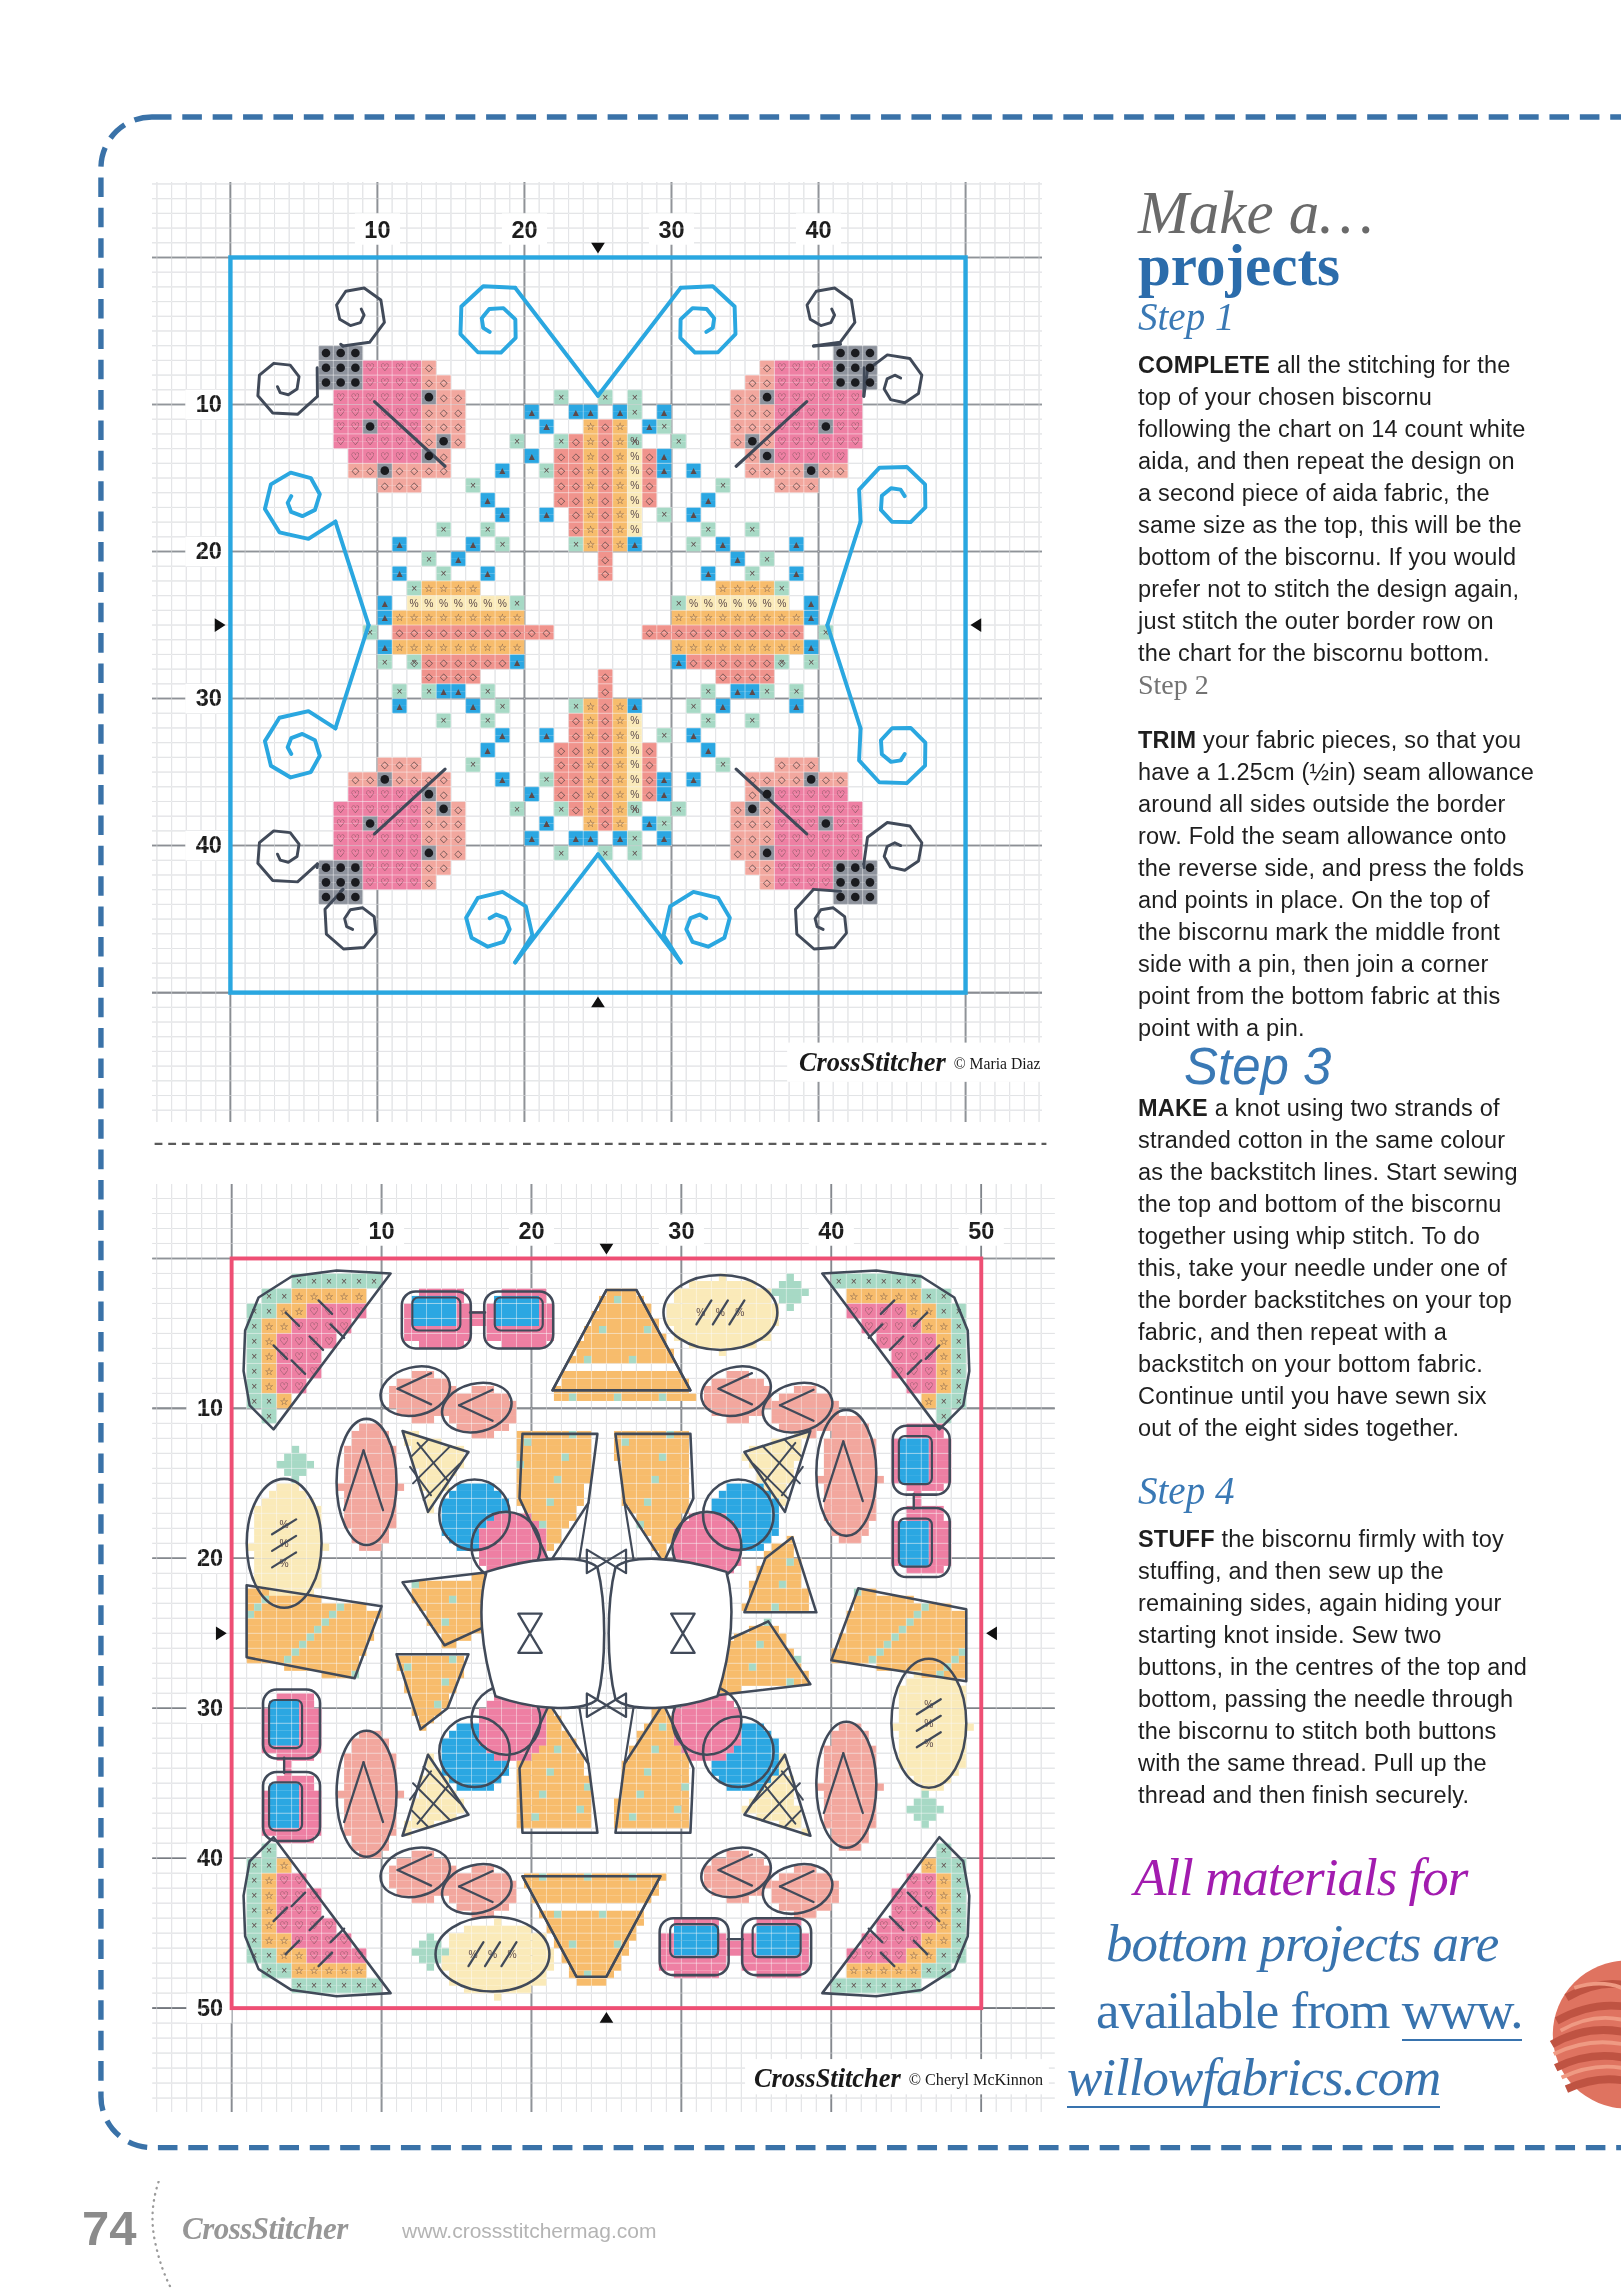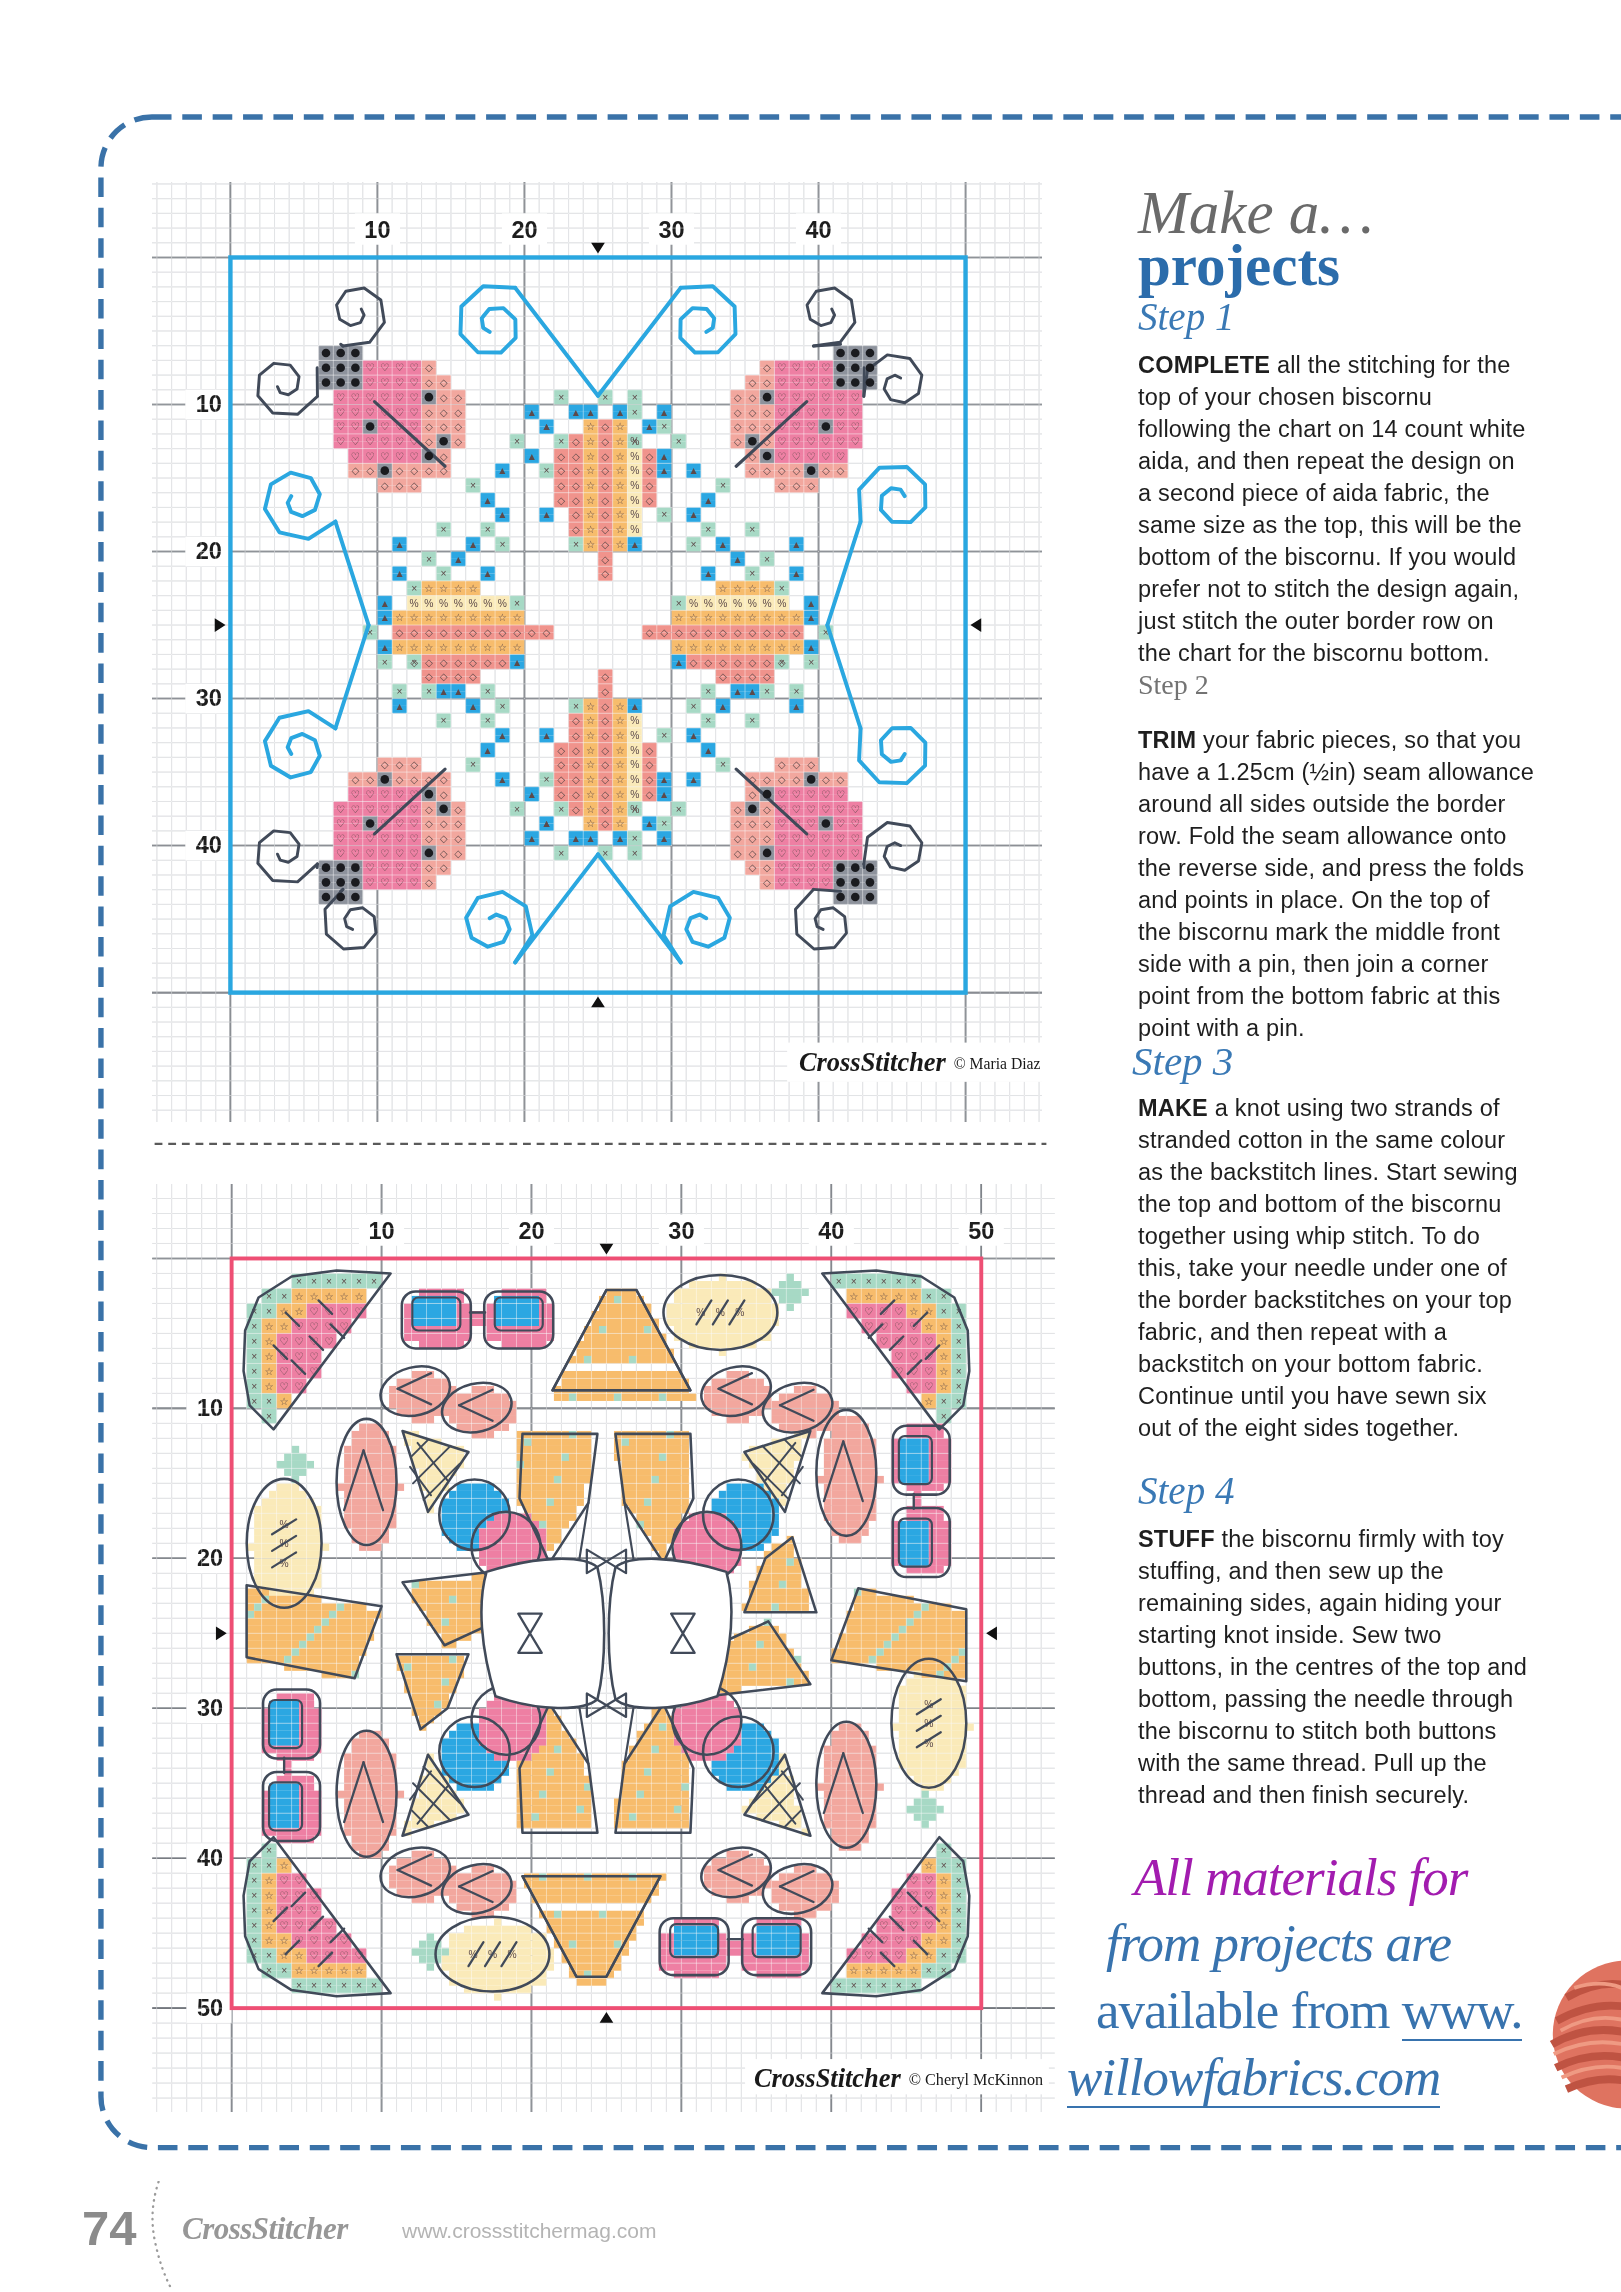--- a/index.html
+++ b/index.html
@@ -2770,26 +2770,26 @@
   </svg>
 <svg style="position:absolute;left:152px;top:1140px" width="897" height="7.8" viewBox="0 0 915 8">
     <line x1="0" y1="4" x2="915" y2="4" stroke="#5a5a5a" stroke-width="2.4" stroke-dasharray="8 6"></line>
   </svg>
 <div style="position:absolute;left:1138px;top:178px;font-family:'Liberation Serif',serif;font-style:italic;font-size:61px;color:#6a6a6a">Make a…</div>
 <div style="position:absolute;left:1138px;top:231px;font-family:'Liberation Serif',serif;font-weight:bold;font-size:59px;color:#2b6cab">projects</div>
 <div style="position:absolute;left:1138px;top:294px;font-family:'Liberation Serif',serif;font-style:italic;font-size:39px;color:#3a79b5">Step 1</div>
 <div style="position:absolute;left:1138px;top:349px;width:412px;font-family:'Liberation Sans',sans-serif;font-size:23.5px;line-height:32px;color:#1e1e1e;letter-spacing:0.2px"><b style="font-weight:900">COMPLETE</b> all the stitching for the<br>top of your chosen biscornu<br>following the chart on 14 count white<br>aida, and then repeat the design on<br>a second piece of aida fabric, the<br>same size as the top, this will be the<br>bottom of the biscornu. If you would<br>prefer not to stitch the design again,<br>just stitch the outer border row on<br>the chart for the biscornu bottom.<br></div>
 <div style="position:absolute;left:1138px;top:669px;font-family:'Liberation Serif',serif;font-size:28px;color:#737373">Step 2</div>
 <div style="position:absolute;left:1138px;top:724px;width:412px;font-family:'Liberation Sans',sans-serif;font-size:23.5px;line-height:32px;color:#1e1e1e;letter-spacing:0.2px"><b style="font-weight:900">TRIM</b> your fabric pieces, so that you<br>have a 1.25cm (½in) seam allowance<br>around all sides outside the border<br>row. Fold the seam allowance onto<br>the reverse side, and press the folds<br>and points in place. On the top of<br>the biscornu mark the middle front<br>side with a pin, then join a corner<br>point from the bottom fabric at this<br>point with a pin.<br></div>
-<div style="position:absolute;left:1132px;top:1037px;font-family:Liberation Serif, serif;font-style:italic;font-size:41px;color:#3a79b5">Step 3</div>
+<div style="position:absolute;left:1184px;top:1037px;font-family:Liberation Sans, sans-serif;font-style:italic;font-size:51px;color:#3a79b5">Step 3</div>
 <div style="position:absolute;left:1138px;top:1092px;width:412px;font-family:'Liberation Sans',sans-serif;font-size:23.5px;line-height:32px;color:#1e1e1e;letter-spacing:0.2px"><b style="font-weight:900">MAKE</b> a knot using two strands of<br>stranded cotton in the same colour<br>as the backstitch lines. Start sewing<br>the top and bottom of the biscornu<br>together using whip stitch. To do<br>this, take your needle under one of<br>the border backstitches on your top<br>fabric, and then repeat with a<br>backstitch on your bottom fabric.<br>Continue until you have sewn six<br>out of the eight sides together.<br></div>
 <div style="position:absolute;left:1138px;top:1468px;font-family:'Liberation Serif',serif;font-style:italic;font-size:39px;color:#3a79b5">Step 4</div>
 <div style="position:absolute;left:1138px;top:1523px;width:412px;font-family:'Liberation Sans',sans-serif;font-size:23.5px;line-height:32px;color:#1e1e1e;letter-spacing:0.2px"><b style="font-weight:900">STUFF</b> the biscornu firmly with toy<br>stuffing, and then sew up the<br>remaining sides, again hiding your<br>starting knot inside. Sew two<br>buttons, in the centres of the top and<br>bottom, passing the needle through<br>the biscornu to stitch both buttons<br>with the same thread. Pull up the<br>thread and then finish securely.<br></div>
 <div style="position:absolute;left:1134px;top:1847px;font-family:'Liberation Serif',serif;font-style:italic;color:#a21caf;font-size:53px;letter-spacing:-1px;white-space:nowrap">All materials for</div>
-<div style="position:absolute;left:1106px;top:1913px;font-family:'Liberation Serif',serif;font-style:italic;color:#3873ae;font-size:53px;letter-spacing:-1px;white-space:nowrap">from projects are</div>
+<div style="position:absolute;left:1106px;top:1913px;font-family:'Liberation Serif',serif;font-style:italic;color:#3873ae;font-size:53px;letter-spacing:-1px;white-space:nowrap">bottom projects are</div>
 <div style="position:absolute;left:1096px;top:1980px;font-family:'Liberation Serif',serif;color:#3873ae;font-size:53px;letter-spacing:-1px;white-space:nowrap">available from <span style="border-bottom:2.9px solid #3873ae">www.</span></div>
 <div style="position:absolute;left:1067px;top:2047px;font-family:'Liberation Serif',serif;font-style:italic;color:#3873ae;font-size:53px;letter-spacing:-1px;white-space:nowrap"><span style="border-bottom:2.9px solid #3873ae">willowfabrics.com</span></div>
 <svg style="position:absolute;left:1545px;top:1958px" width="76" height="157" viewBox="0 0 78 160">
     <circle cx="84" cy="78" r="76" fill="#df7360"></circle>
     <path d="M22 40 Q 64 16 100 33 M12 64 Q 58 38 104 55 M7 88 Q 52 62 104 82 M11 112 Q 56 90 102 108 M22 134 Q 62 116 98 130" stroke="#bf5342" stroke-width="8" fill="none"></path>
     <path d="M30 30 Q 68 18 96 40 M16 74 Q 58 50 100 70 M9 98 Q 54 76 101 94 M17 122 Q 60 102 98 118" stroke="#ef9a83" stroke-width="4" fill="none"></path>
   </svg>
 <div style="position:absolute;left:82px;top:2200px;font-family:'Liberation Sans',sans-serif;font-weight:bold;font-size:49px;color:#8b8b8b">74</div>
 <svg style="position:absolute;left:145px;top:2181px" width="29" height="112" viewBox="0 0 30 114">
     <path d="M14 0 Q 4 30 10 60 Q 16 90 28 112" stroke="#9a9a9a" stroke-width="2.4" fill="none" stroke-dasharray="0.5 6" stroke-linecap="round"></path>

